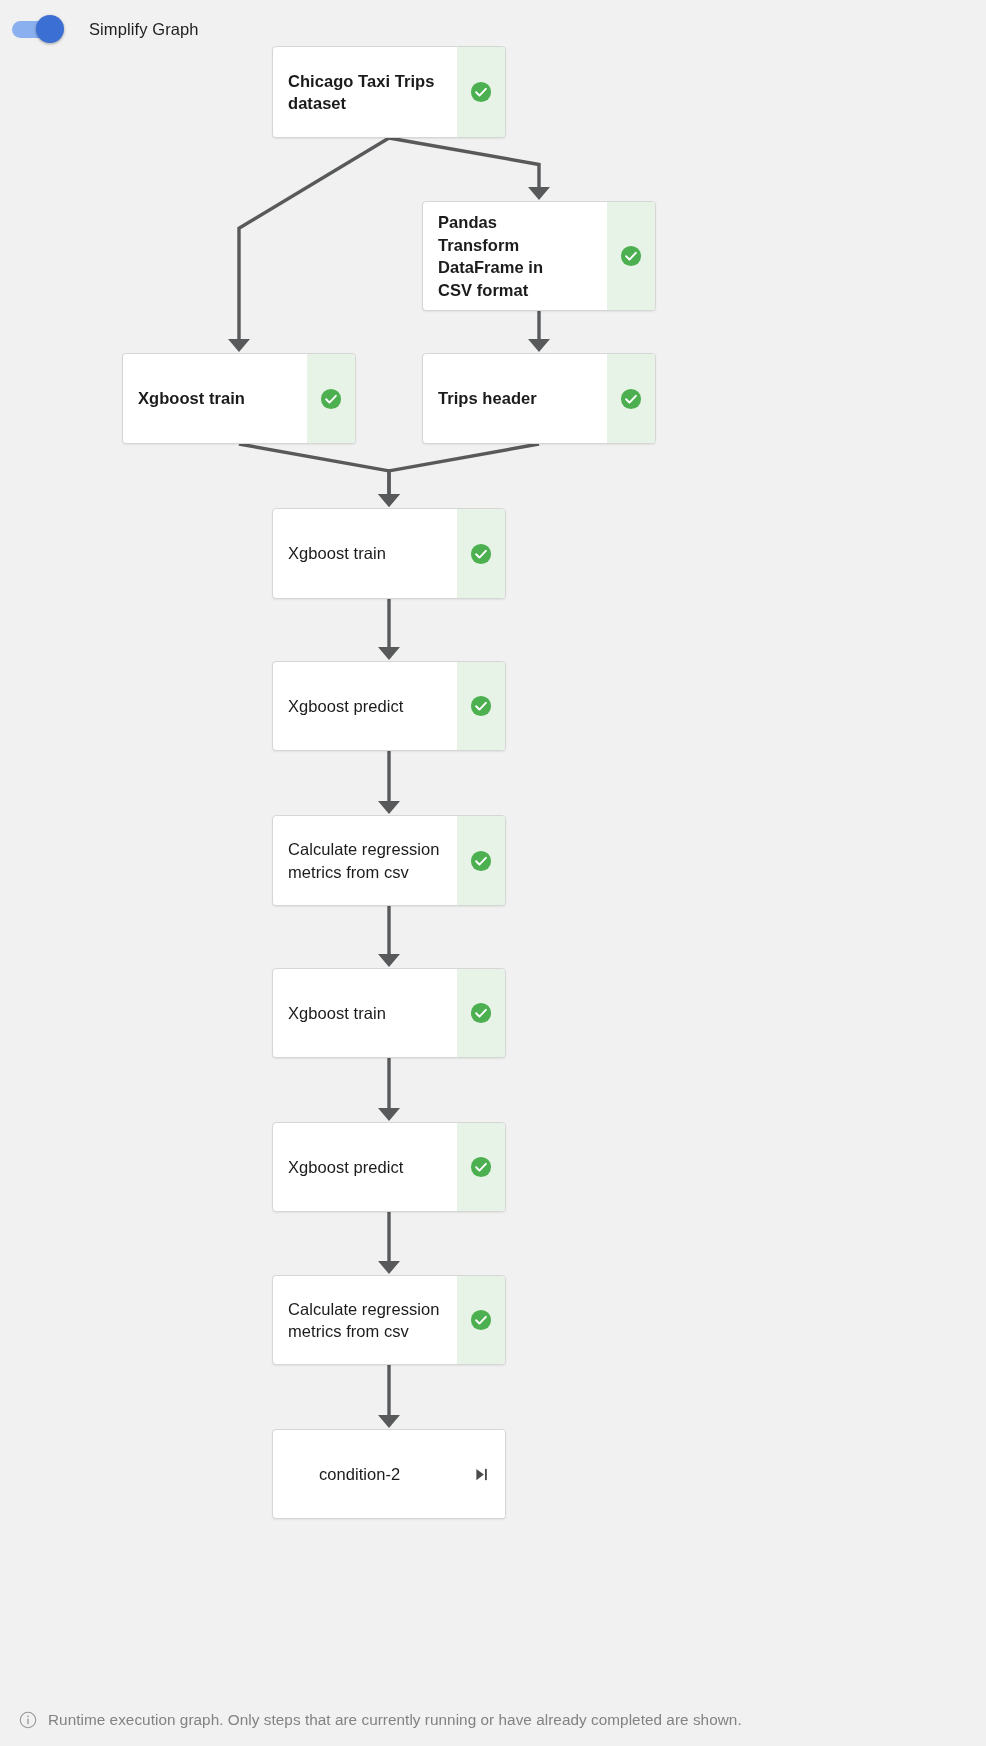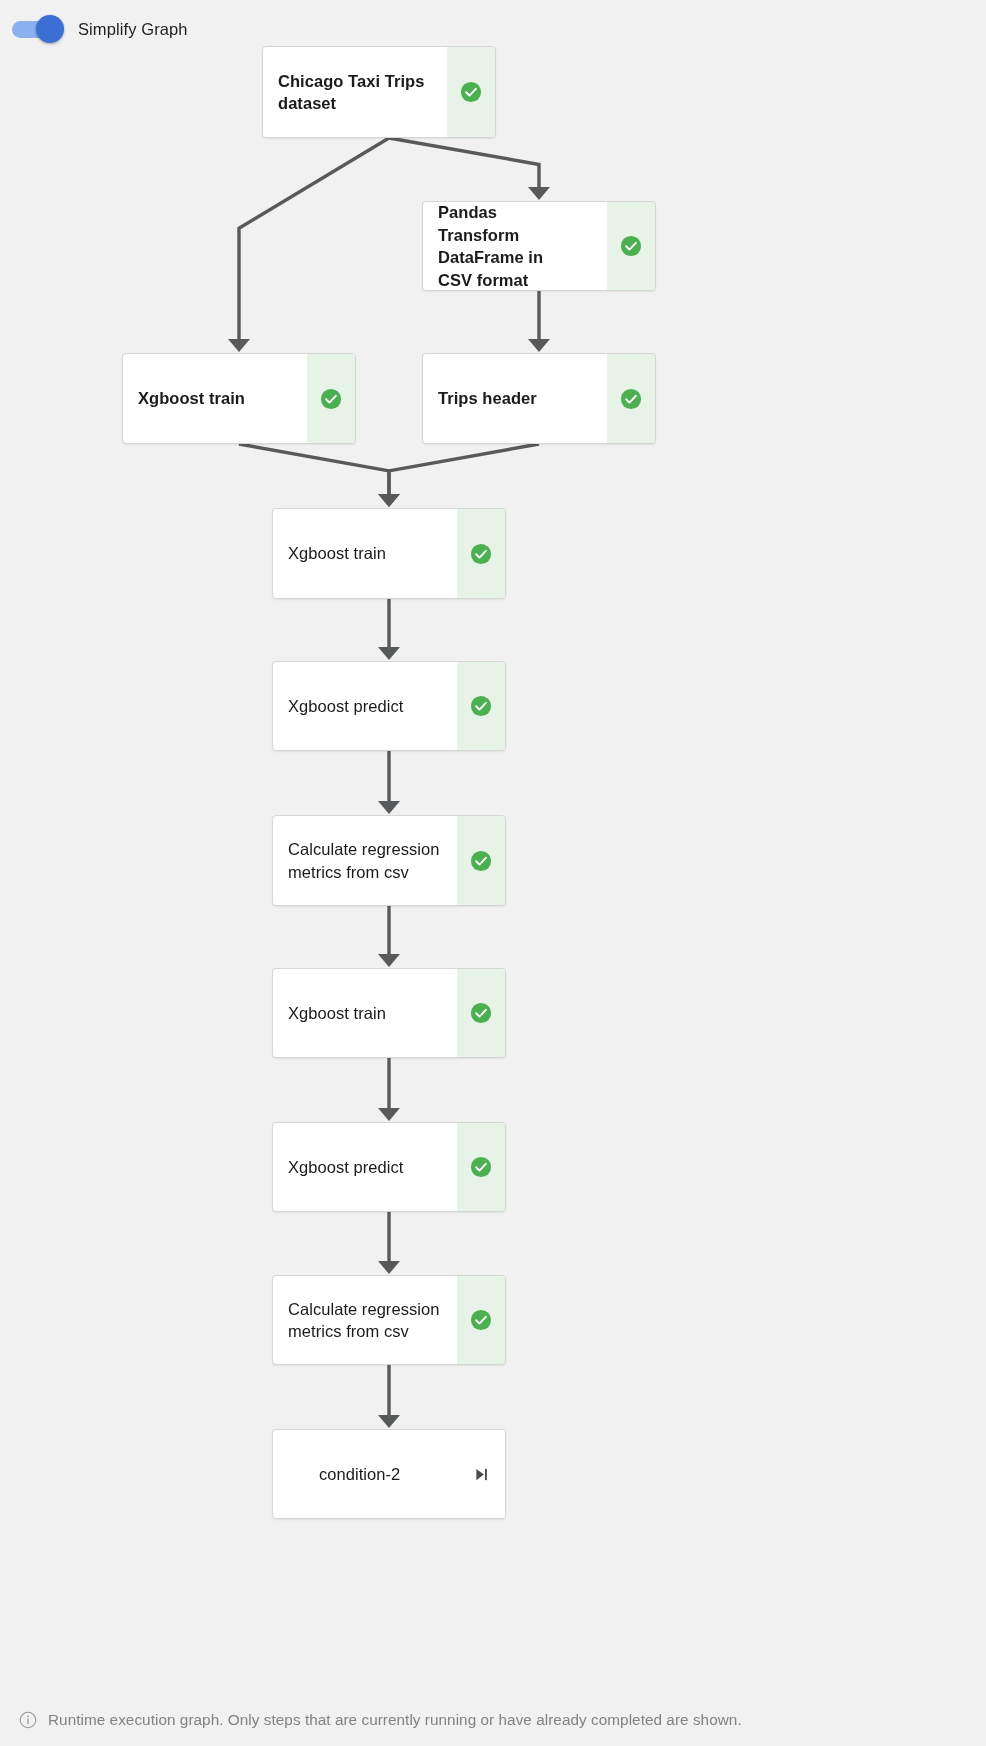--- a/index.html
+++ b/index.html
@@ -48,21 +48,21 @@
     position: absolute;
     left: 24px;
     top: 1px;
     width: 28px;
     height: 28px;
     border-radius: 50%;
     background: #3b6fd4;
     box-shadow: 0 1px 3px rgba(0,0,0,0.35);
   }
   #toggle-label {
-    margin-left: 8px;
+    margin-left: 19px;
     font-size: 16.5px;
     color: #1f1f1f;
     letter-spacing: 0.1px;
     white-space: nowrap;
   }
 
   
   #canvas {
     position: absolute;
     left: 0;
@@ -185,30 +185,30 @@
       <polyline points="389,906 389,956" fill="none" stroke="#58595b" stroke-width="3.4" stroke-linejoin="miter"></polyline>
       <path d="M378 954 L400 954 L389 967 Z" fill="#58595b"></path>
       <polyline points="389,1058 389,1110" fill="none" stroke="#58595b" stroke-width="3.4" stroke-linejoin="miter"></polyline>
       <path d="M378 1108 L400 1108 L389 1121 Z" fill="#58595b"></path>
       <polyline points="389,1212 389,1263" fill="none" stroke="#58595b" stroke-width="3.4" stroke-linejoin="miter"></polyline>
       <path d="M378 1261 L400 1261 L389 1274 Z" fill="#58595b"></path>
       <polyline points="389,1365 389,1417" fill="none" stroke="#58595b" stroke-width="3.4" stroke-linejoin="miter"></polyline>
       <path d="M378 1415 L400 1415 L389 1428 Z" fill="#58595b"></path>
     </svg>
   <div id="nodes">
-      <div class="node bold" style="left: 262px; top: 46px; width: 234px; height: 92px;">
+      <div class="node bold" style="left: 272px; top: 46px; width: 234px; height: 92px;">
         <div class="label">Chicago Taxi Trips dataset</div>
         <div class="status">
           <svg class="check-icon" viewBox="0 0 24 24">
             <circle cx="12" cy="12" r="11" fill="#4caf50"></circle>
             <path d="M6.7 12.3 L10.3 15.9 L17.3 8.5" fill="none" stroke="#ffffff" stroke-width="2.1" stroke-linecap="round" stroke-linejoin="round"></path>
           </svg>
         </div>
       </div>
-      <div class="node bold" style="left: 422px; top: 201px; width: 234px; height: 90px; gap: 28px;">
+      <div class="node bold" style="left: 422px; top: 201px; width: 234px; height: 110px; gap: 28px;">
         <div class="label">Pandas Transform DataFrame in CSV format</div>
         <div class="status">
           <svg class="check-icon" viewBox="0 0 24 24">
             <circle cx="12" cy="12" r="11" fill="#4caf50"></circle>
             <path d="M6.7 12.3 L10.3 15.9 L17.3 8.5" fill="none" stroke="#ffffff" stroke-width="2.1" stroke-linecap="round" stroke-linejoin="round"></path>
           </svg>
         </div>
       </div>
       <div class="node bold" style="left: 122px; top: 353px; width: 234px; height: 91px;">
         <div class="label">Xgboost train</div>

